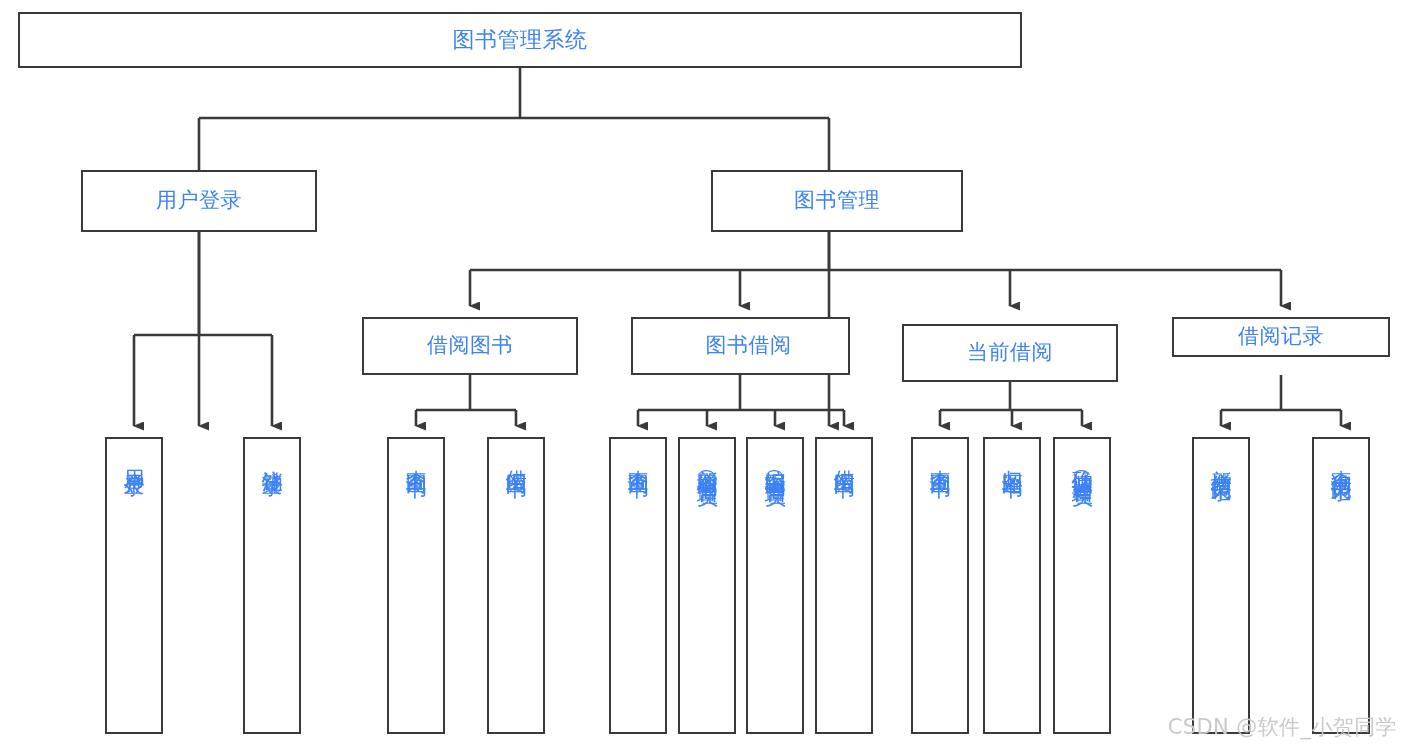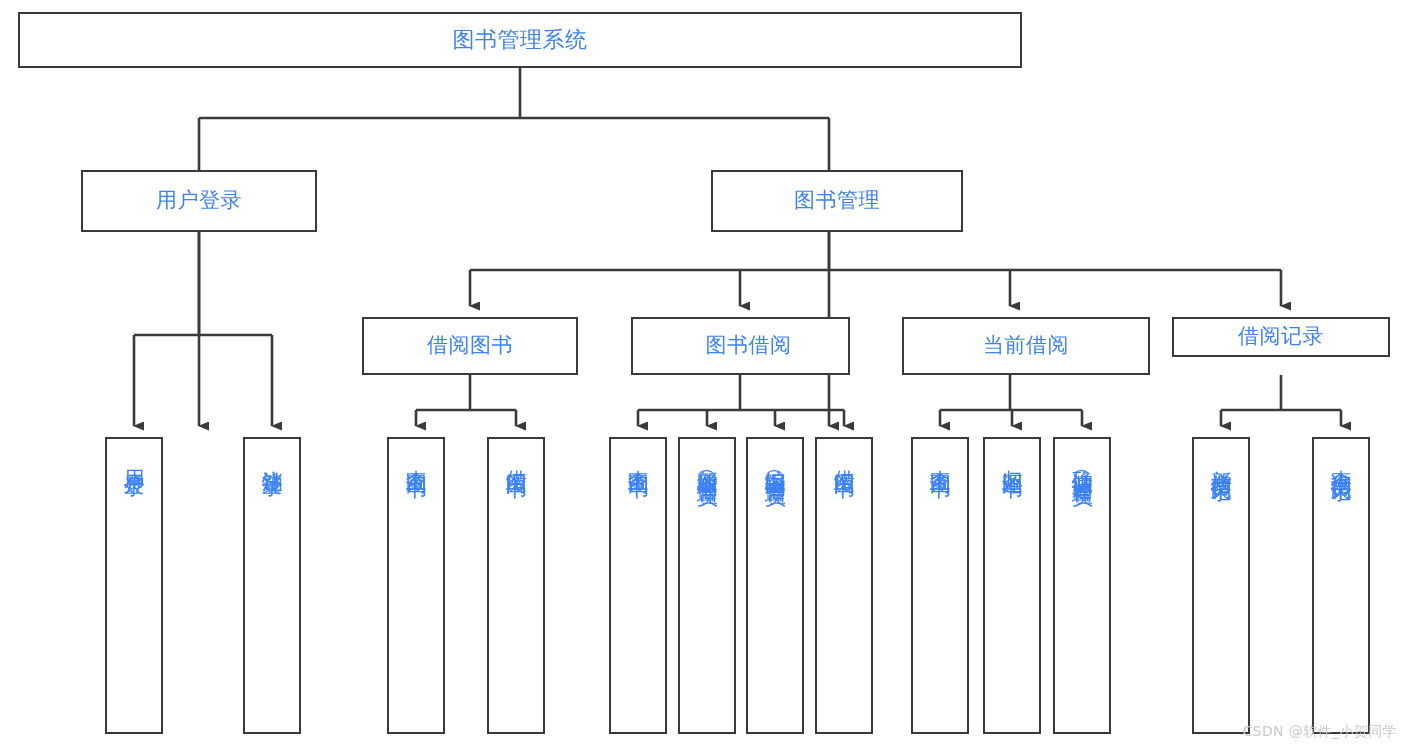--- a/index.html
+++ b/index.html
@@ -58,21 +58,21 @@
     letter-spacing: 2.5px;
     white-space: nowrap;
   }
   .node.root .node-label {
     font-size: 22px;
   }
   .watermark {
     position: absolute;
     right: 8px;
     bottom: 6px;
-    font-size: 14px;
+    font-size: 21px;
     color: #c9c9c9;
     letter-spacing: 0.4px;
     white-space: nowrap;
     z-index: 5;
     font-family: "DejaVu Sans", "Liberation Sans", sans-serif;
   }
 </style>
 </head>
 <body>
 
@@ -140,21 +140,21 @@
   <div class="node" style="left:711px; top:170px; width:252px; height:62px;">
     <span class="node-label">图书管理</span>
   </div>
 
   <div class="node" style="left:362px; top:317px; width:216px; height:58px;">
     <span class="node-label">借阅图书</span>
   </div>
   <div class="node" style="left:631px; top:317px; width:219px; height:58px;padding-left:16px;">
     <span class="node-label">图书借阅</span>
   </div>
-  <div class="node" style="left:902px; top:317px; width:248px; height:58px;">
+  <div class="node" style="left:902px; top:324px; width:216px; height:58px;">
     <span class="node-label">当前借阅</span>
   </div>
   <div class="node" style="left:1172px; top:317px; width:218px; height:40px;">
     <span class="node-label">借阅记录</span>
   </div>
 
   <div class="node leaf" style="left:105px; top:437px; width:58px; height:297px;">
     <span class="node-label">用户登录</span>
   </div>
   <div class="node leaf" style="left:243px; top:437px; width:58px; height:297px;">

